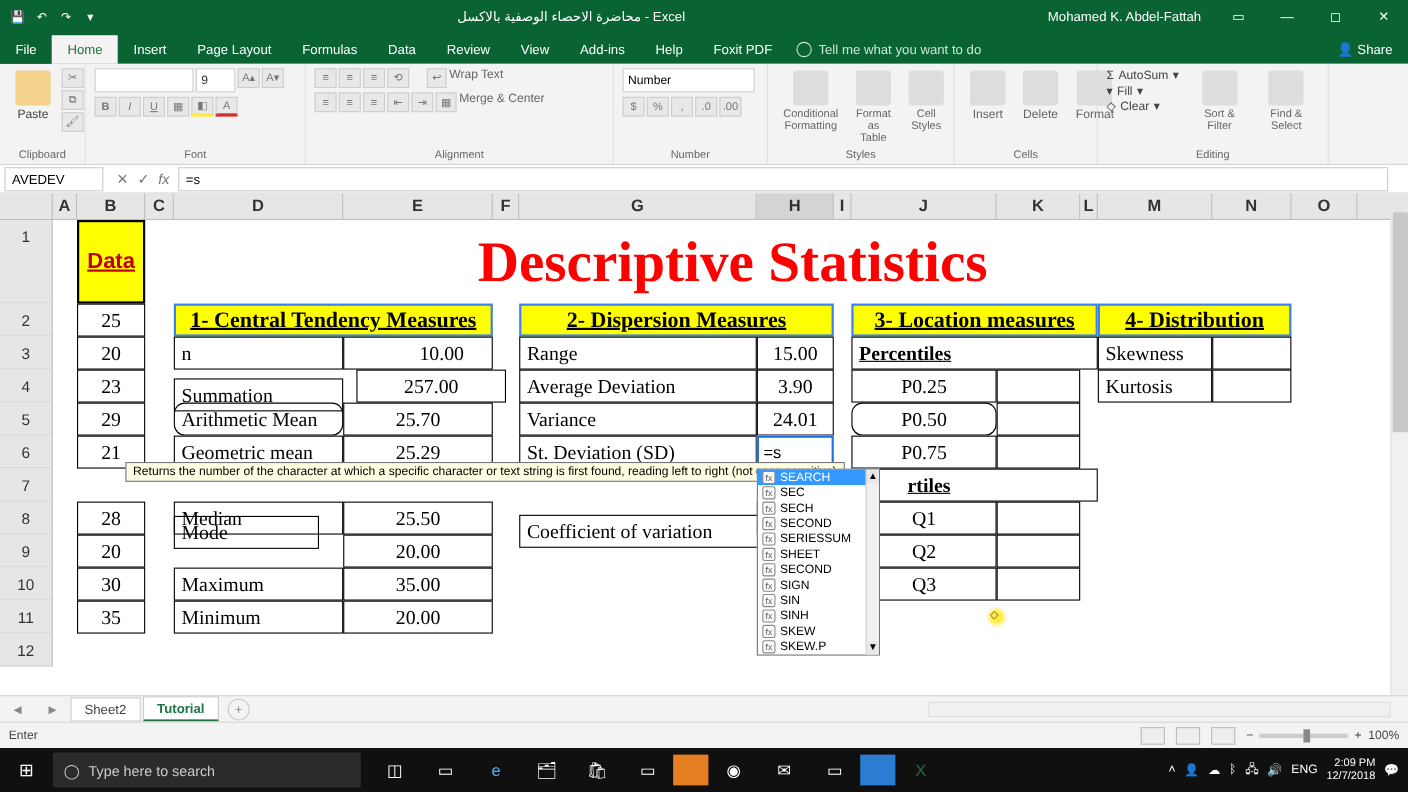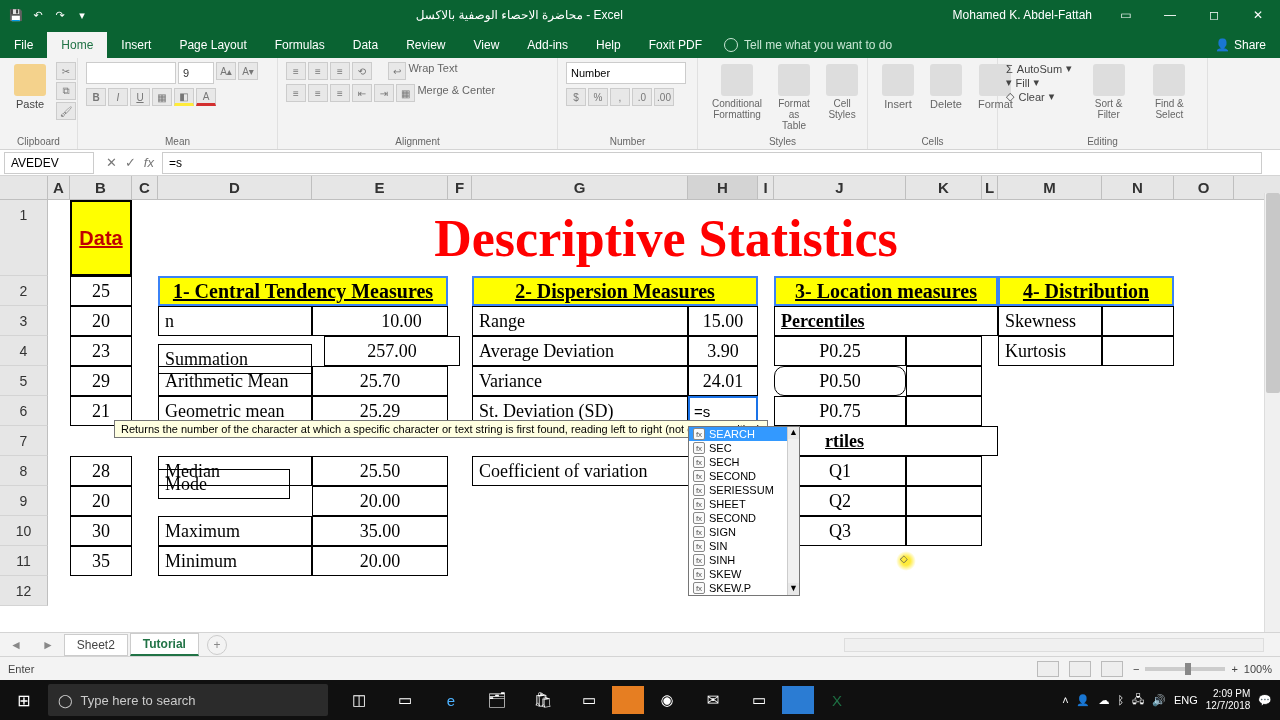--- a/index.html
+++ b/index.html
@@ -185,21 +185,21 @@
               <i>I</i>
             </div>
         <div class="sm">
               <u>U</u>
             </div>
         <div class="sm">▦</div>
         <div class="sm" style="border-bottom:3px solid #ffeb3b">◧</div>
         <div class="sm" style="border-bottom:3px solid #d32f2f">A</div>
       </div>
     </div>
-    <div class="group-label">Mean</div>
+    <div class="group-label">Font</div>
   </div>
   <div class="group" style="width:280px">
     <div class="group-content" style="flex-direction:column;gap:4px">
       <div class="btnrow">
         <div class="sm">≡</div>
         <div class="sm">≡</div>
         <div class="sm">≡</div>
         <div class="sm">⟲</div>
         <div style="width:12px"></div>
         <div class="sm" style="width:auto;padding:0 4px">↩</div>
@@ -338,42 +338,42 @@
         <div class="cell data-cell" style="left: 22px; top: 256px; width: 62px; height: 30px;">28</div>
         <div class="cell data-cell" style="left: 22px; top: 286px; width: 62px; height: 30px;">20</div>
         <div class="cell data-cell" style="left: 22px; top: 316px; width: 62px; height: 30px;">30</div>
         <div class="cell data-cell" style="left: 22px; top: 346px; width: 62px; height: 30px;">35</div>
         <div class="cell title-main" style="left: 110px; top: 0px; width: 1016px; height: 76px;">Descriptive Statistics</div>
         <div class="cell sec-hdr" style="left: 110px; top: 76px; width: 290px; height: 30px;">1- Central Tendency Measures</div>
         <div class="cell lbl" style="left: 110px; top: 106px; width: 154px; height: 30px;">n</div>
         <div class="cell val" style="left: 264px; top: 106px; width: 136px; height: 30px; padding-left: 47px;">10.00</div>
         <div class="cell lbl" style="left: 110px; top: 144px; width: 154px; height: 30px;">Summation</div>
         <div class="cell val" style="left: 276px; top: 136px; width: 136px; height: 30px;">257.00</div>
-        <div class="cell lbl" style="left: 110px; top: 166px; width: 154px; height: 30px;">Arithmetic Mean</div>
+        <div class="cell lbl" style="left: 110px; top: 166px; width: 154px; height: 30px; border-radius: 10px;">Arithmetic Mean</div>
         <div class="cell val" style="left: 264px; top: 166px; width: 136px; height: 30px;">25.70</div>
         <div class="cell lbl" style="left: 110px; top: 196px; width: 154px; height: 30px;">Geometric mean</div>
         <div class="cell val" style="left: 264px; top: 196px; width: 136px; height: 30px;">25.29</div>
         <div class="cell lbl" style="left: 110px; top: 256px; width: 154px; height: 30px;">Median</div>
         <div class="cell val" style="left: 264px; top: 256px; width: 136px; height: 30px;">25.50</div>
         <div class="cell lbl" style="left: 110px; top: 269px; width: 132px; height: 30px;">Mode</div>
         <div class="cell val" style="left: 264px; top: 286px; width: 136px; height: 30px;">20.00</div>
         <div class="cell lbl" style="left: 110px; top: 316px; width: 154px; height: 30px;">Maximum</div>
         <div class="cell val" style="left: 264px; top: 316px; width: 136px; height: 30px;">35.00</div>
         <div class="cell lbl" style="left: 110px; top: 346px; width: 154px; height: 30px;">Minimum</div>
         <div class="cell val" style="left: 264px; top: 346px; width: 136px; height: 30px;">20.00</div>
         <div class="cell sec-hdr" style="left: 424px; top: 76px; width: 286px; height: 30px;">2- Dispersion Measures</div>
         <div class="cell lbl" style="left: 424px; top: 106px; width: 216px; height: 30px;">Range</div>
         <div class="cell val" style="left: 640px; top: 106px; width: 70px; height: 30px;">15.00</div>
         <div class="cell lbl" style="left: 424px; top: 136px; width: 216px; height: 30px;">Average Deviation</div>
         <div class="cell val" style="left: 640px; top: 136px; width: 70px; height: 30px;">3.90</div>
         <div class="cell lbl" style="left: 424px; top: 166px; width: 216px; height: 30px;">Variance</div>
         <div class="cell val" style="left: 640px; top: 166px; width: 70px; height: 30px;">24.01</div>
         <div class="cell lbl" style="left: 424px; top: 196px; width: 216px; height: 30px;">St. Deviation (SD)</div>
         <div class="cell editing" style="left: 640px; top: 196px; width: 70px; height: 30px;">=s</div>
-        <div class="cell lbl" style="left: 424px; top: 256px; width: 236px; height: 30px;">Coefficient of variation</div>
+        <div class="cell lbl" style="left: 424px; top: 268px; width: 236px; height: 30px;">Coefficient of variation</div>
         <div class="cell val" style="left: 640px; top: 256px; width: 70px; height: 30px;"></div>
         <div class="cell sec-hdr" style="left: 726px; top: 76px; width: 224px; height: 30px;">3- Location measures</div>
         <div class="cell subhdr" style="left: 726px; top: 106px; width: 224px; height: 30px;">Percentiles</div>
         <div class="cell val" style="left: 726px; top: 136px; width: 132px; height: 30px;">P0.25</div>
         <div class="cell val" style="left: 858px; top: 136px; width: 76px; height: 30px;"></div>
         <div class="cell val" style="left: 726px; top: 166px; width: 132px; height: 30px; border-radius: 10px;">P0.50</div>
         <div class="cell val" style="left: 858px; top: 166px; width: 76px; height: 30px;"></div>
         <div class="cell val" style="left: 726px; top: 196px; width: 132px; height: 30px;">P0.75</div>
         <div class="cell val" style="left: 858px; top: 196px; width: 76px; height: 30px;"></div>
         <div class="cell subhdr" style="left: 726px; top: 226px; width: 224px; height: 30px; padding-left: 50px;">rtiles</div>

